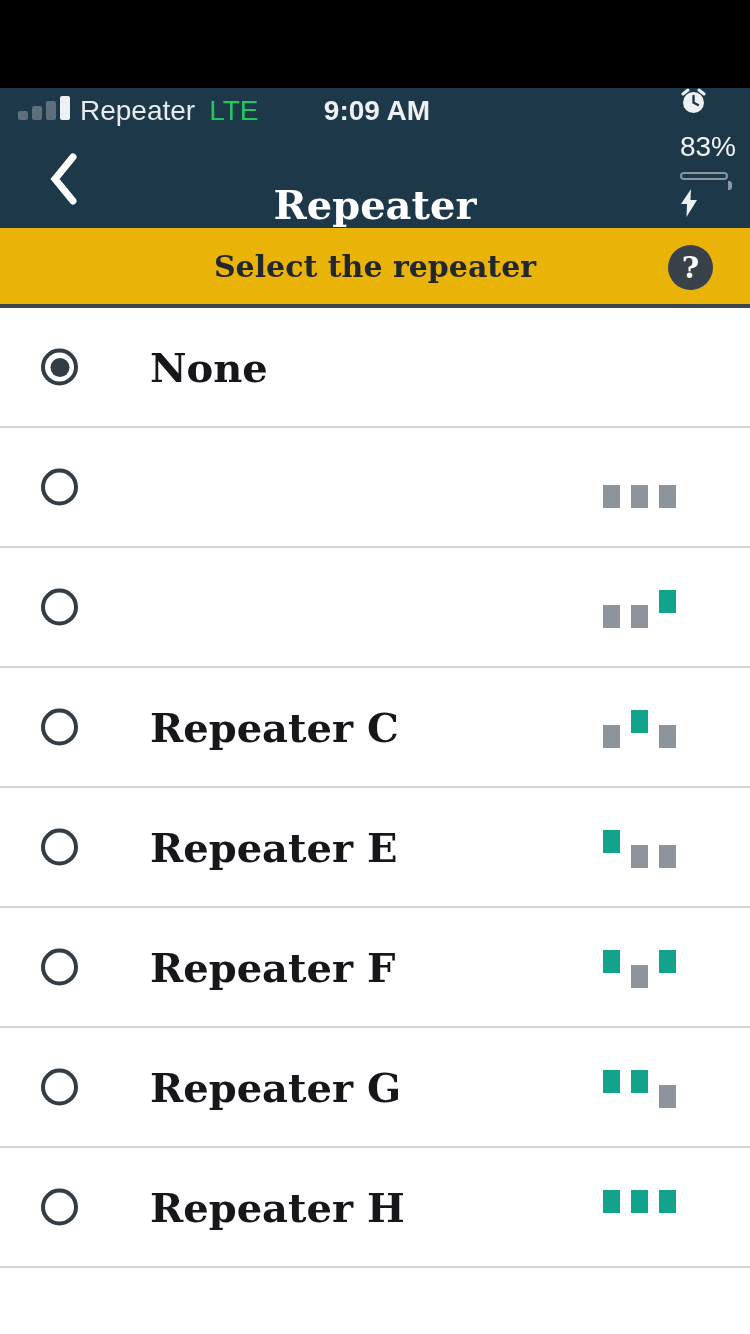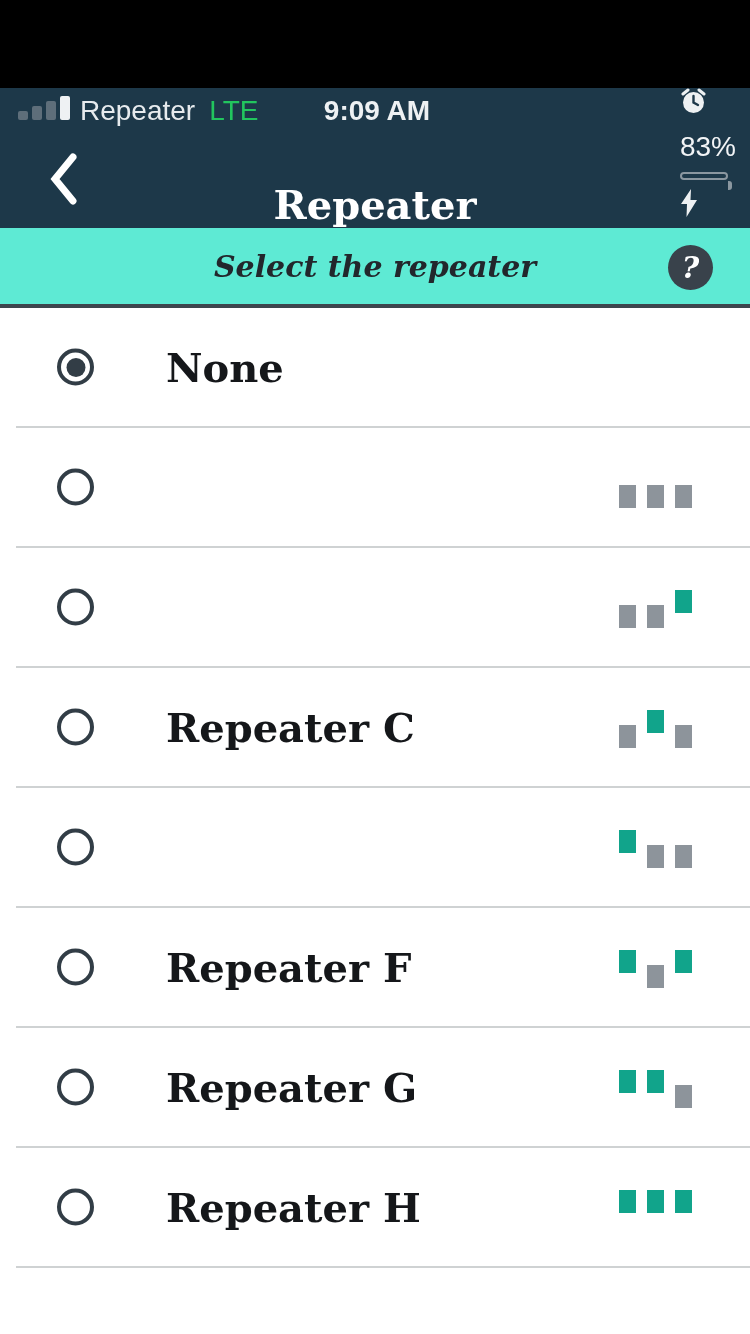--- a/index.html
+++ b/index.html
@@ -28,29 +28,29 @@
   .battery .nub { position:absolute; right:-6px; top:7px; width:4px; height:9px; background:#8b97a0;
                   border-radius:0 3px 3px 0; }
 
   
   .navbar { height:95px; position:relative; display:flex; align-items:flex-end; justify-content:center; }
   .back { position:absolute; left:28px; top:0; height:95px; width:70px; display:flex;
           align-items:center; justify-content:center; cursor:pointer; }
   .nav-title { color:#fff; font-family:"DejaVu Serif", serif; font-weight:bold; font-size:40px; }
 
   
-  .subheader { height:80px; background:#5eead4; border-bottom:4px solid #3d464d; position:relative;
-               display:flex; align-items:center; justify-content:center;font-style:italic; }
+  .subheader { height:80px; background:#eab308; border-bottom:4px solid #3d464d; position:relative;
+               display:flex; align-items:center; justify-content:center; }
   .subheader .txt { font-family:"DejaVu Serif", serif; font-weight:600; font-size:30px; color:#22272c; }
   .help { position:absolute; right:37px; top:17px; width:45px; height:45px; border-radius:50%;
           background:#39424b; color:#fff; display:flex; align-items:center; justify-content:center;
           font-family:"DejaVu Serif", serif; font-weight:bold; font-size:30px; cursor:pointer; }
 
   
-  .list { height:1026px; overflow:hidden;padding-left:16px; }
+  .list { height:1026px; overflow:hidden; }
   .row { position:relative; height:120px; border-bottom:2px solid #cfd2d3; background:#fff; cursor:pointer; }
   .radio { position:absolute; left:41px; top:50%; transform:translateY(-50%);
            width:37px; height:37px; border:4px solid var(--radio,#323d46); border-radius:50%; }
   .radio.selected::after { content:""; position:absolute; left:50%; top:50%;
            transform:translate(-50%,-50%); width:19px; height:19px; border-radius:50%;
            background:var(--radio,#323d46); }
   .label { position:absolute; left:150px; top:50%; transform:translateY(-50%);
            font-family:"DejaVu Serif", serif; font-weight:bold; font-size:40px; color:#15171a;
            white-space:nowrap; }
   .signal { position:absolute; left:603px; top:42px; height:38px; display:flex; }
@@ -147,20 +147,21 @@
     <span class="signal">
         <span class="sq low"></span>
         <span class="sq high"></span>
         <span class="sq low"></span>
       </span>
   </div>
 
 
   <div class="row">
     <span class="radio"></span>
+    <span class="label">Repeater E</span>
     <span class="signal">
         <span class="sq high"></span>
         <span class="sq low"></span>
         <span class="sq low"></span>
       </span>
   </div>
 
   <div class="row">
     <span class="radio"></span>
     <span class="label">Repeater F</span>

